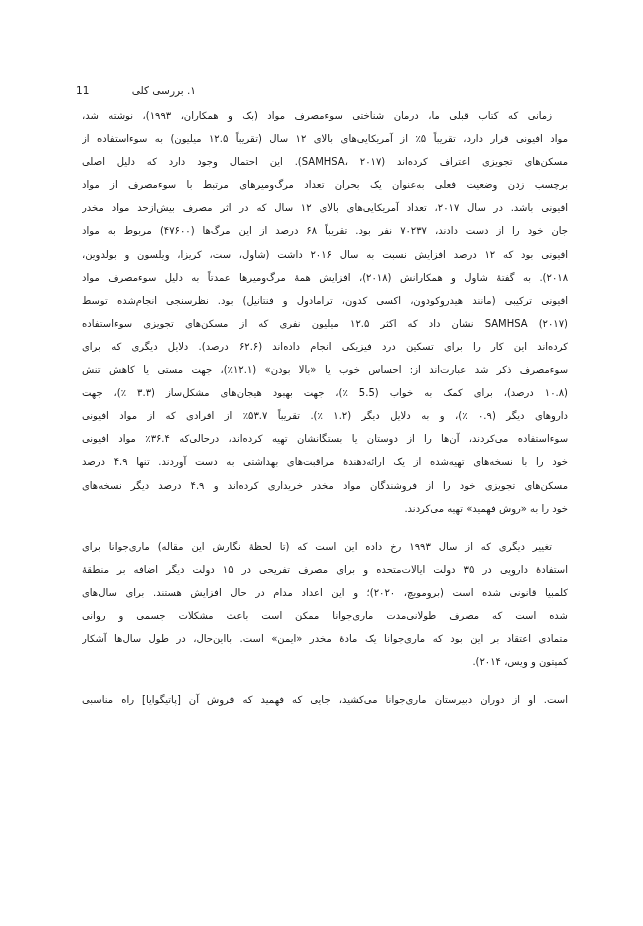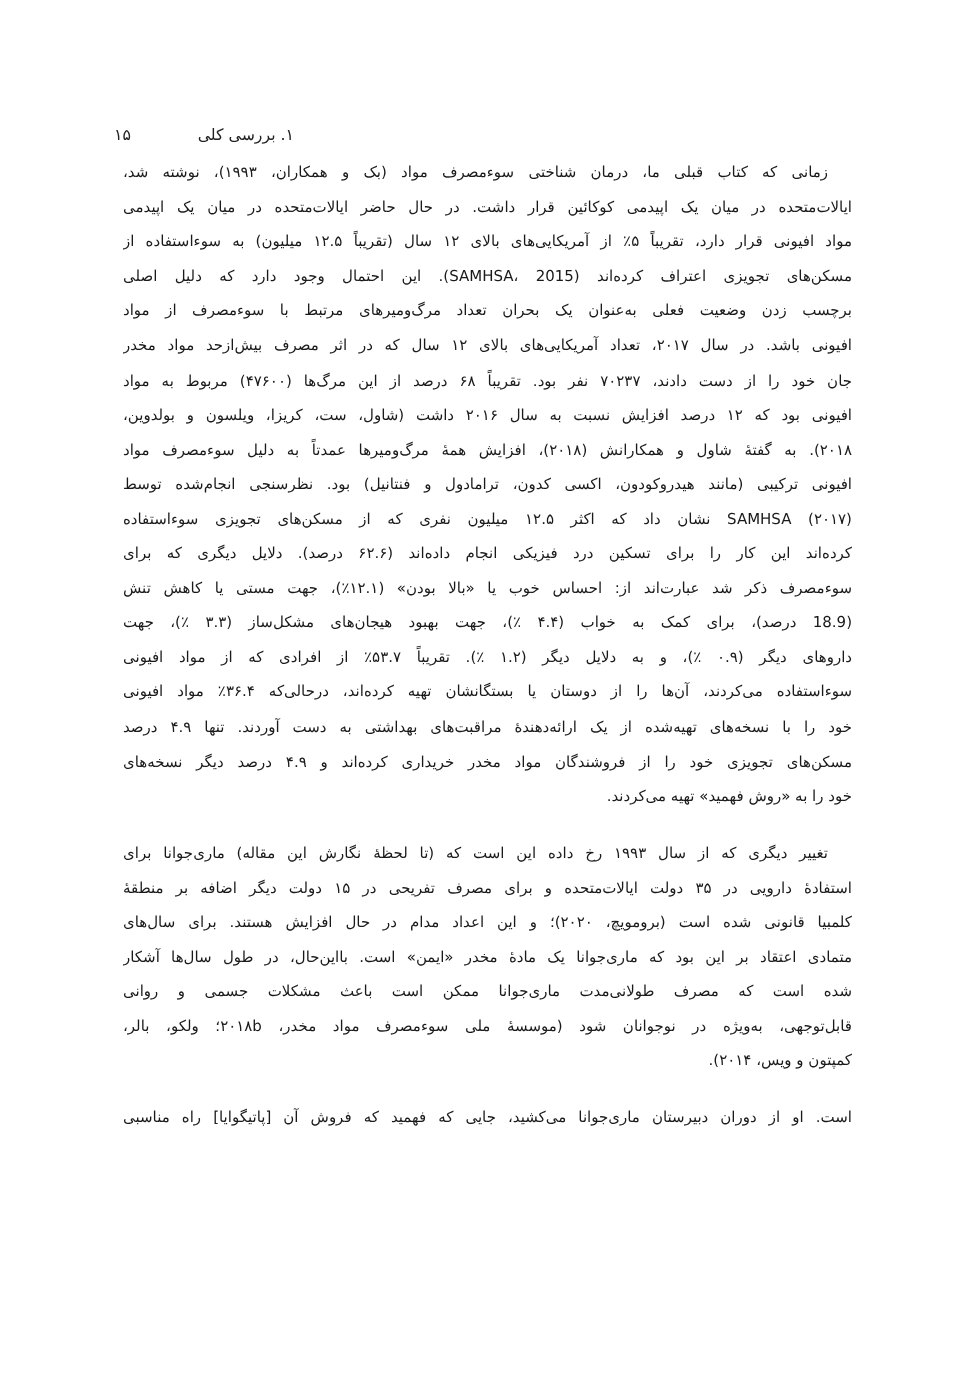--- a/index.html
+++ b/index.html
@@ -72,54 +72,52 @@
     }
     .para { text-indent: 0; }
   </style>
 </head>
 <body>
 
 <div class="page">
 
   <div class="running-header">
     <span class="chapter">۱. بررسی کلی</span>
-    <span class="pageno">۱۵</span>
+    <span class="pageno">11</span>
   </div>
 
   <div class="body-text">
 
     <div class="para">
       <span class="line first">زمانی که کتاب قبلی ما، درمان شناختی سوءمصرف مواد (بک و همکاران، ۱۹۹۳)، نوشته شد،</span>
-      <span class="line">ایالات‌متحده در میان یک اپیدمی کوکائین قرار داشت. در حال حاضر ایالات‌متحده در میان یک اپیدمی</span>
       <span class="line">مواد افیونی قرار دارد، تقریباً ۵٪ از آمریکایی‌های بالای ۱۲ سال (تقریباً ۱۲.۵ میلیون) به سوءاستفاده از</span>
-      <span class="line">مسکن‌های تجویزی اعتراف کرده‌اند (SAMHSA، 2015). این احتمال وجود دارد که دلیل اصلی</span>
+      <span class="line">مسکن‌های تجویزی اعتراف کرده‌اند (SAMHSA، ۲۰۱۷). این احتمال وجود دارد که دلیل اصلی</span>
       <span class="line">برچسب زدن وضعیت فعلی به‌عنوان یک بحران تعداد مرگ‌ومیرهای مرتبط با سوءمصرف از مواد</span>
       <span class="line">افیونی باشد. در سال ۲۰۱۷، تعداد آمریکایی‌های بالای ۱۲ سال که در اثر مصرف بیش‌ازحد مواد مخدر</span>
       <span class="line">جان خود را از دست دادند، ۷۰۲۳۷ نفر بود. تقریباً ۶۸ درصد از این مرگ‌ها (۴۷۶۰۰) مربوط به مواد</span>
       <span class="line">افیونی بود که ۱۲ درصد افزایش نسبت به سال ۲۰۱۶ داشت (شاول، ست، کریزا، ویلسون و بولدوین،</span>
       <span class="line">۲۰۱۸). به گفتهٔ شاول و همکارانش (۲۰۱۸)، افزایش همهٔ مرگ‌ومیرها عمدتاً به دلیل سوءمصرف مواد</span>
       <span class="line">افیونی ترکیبی (مانند هیدروکودون، اکسی کدون، ترامادول و فنتانیل) بود. نظرسنجی انجام‌شده توسط</span>
       <span class="line">SAMHSA (۲۰۱۷) نشان داد که اکثر ۱۲.۵ میلیون نفری که از مسکن‌های تجویزی سوءاستفاده</span>
       <span class="line">کرده‌اند این کار را برای تسکین درد فیزیکی انجام داده‌اند (۶۲.۶ درصد). دلایل دیگری که برای</span>
       <span class="line">سوءمصرف ذکر شد عبارت‌اند از: احساس خوب یا «بالا بودن» (۱۲.۱٪)، جهت مستی یا کاهش تنش</span>
-      <span class="line">(18.9 درصد)، برای کمک به خواب (۴.۴ ٪)، جهت بهبود هیجان‌های مشکل‌ساز (۳.۳ ٪)، جهت</span>
+      <span class="line">(۱۰.۸ درصد)، برای کمک به خواب (5.5 ٪)، جهت بهبود هیجان‌های مشکل‌ساز (۳.۳ ٪)، جهت</span>
       <span class="line">داروهای دیگر (۰.۹ ٪)، و به دلایل دیگر (۱.۲ ٪). تقریباً ۵۳.۷٪ از افرادی که از مواد افیونی</span>
       <span class="line">سوءاستفاده می‌کردند، آن‌ها را از دوستان یا بستگانشان تهیه کرده‌اند، درحالی‌که ۳۶.۴٪ مواد افیونی</span>
       <span class="line">خود را با نسخه‌های تهیه‌شده از یک ارائه‌دهندهٔ مراقبت‌های بهداشتی به دست آوردند. تنها ۴.۹ درصد</span>
       <span class="line">مسکن‌های تجویزی خود را از فروشندگان مواد مخدر خریداری کرده‌اند و ۴.۹ درصد دیگر نسخه‌های</span>
       <span class="line last">خود را به «روش فهمید» تهیه می‌کردند.</span>
     </div>
 
     <div class="para">
       <span class="line first">تغییر دیگری که از سال ۱۹۹۳ رخ داده این است که (تا لحظهٔ نگارش این مقاله) ماری‌جوانا برای</span>
       <span class="line">استفادهٔ دارویی در ۳۵ دولت ایالات‌متحده و برای مصرف تفریحی در ۱۵ دولت دیگر اضافه بر منطقهٔ</span>
       <span class="line">کلمبیا قانونی شده است (برومویچ، ۲۰۲۰)؛ و این اعداد مدام در حال افزایش هستند. برای سال‌های</span>
+      <span class="line">شده است که مصرف طولانی‌مدت ماری‌جوانا ممکن است باعث مشکلات جسمی و روانی</span>
       <span class="line">متمادی اعتقاد بر این بود که ماری‌جوانا یک مادهٔ مخدر «ایمن» است. بااین‌حال، در طول سال‌ها آشکار</span>
-      <span class="line">شده است که مصرف طولانی‌مدت ماری‌جوانا ممکن است باعث مشکلات جسمی و روانی</span>
-      <span class="line">قابل‌توجهی، به‌ویژه در نوجوانان شود (موسسهٔ ملی سوءمصرف مواد مخدر، ۲۰۱۸b؛ ولکو، بالر،</span>
       <span class="line last">کمپتون و ویس، ۲۰۱۴).</span>
     </div>
 
     <div class="para">
       <span class="line">است. او از دوران دبیرستان ماری‌جوانا می‌کشید، جایی که فهمید که فروش آن [پاتیگوایا] راه مناسبی</span>
     </div>
 
   </div>
 </div>
 

